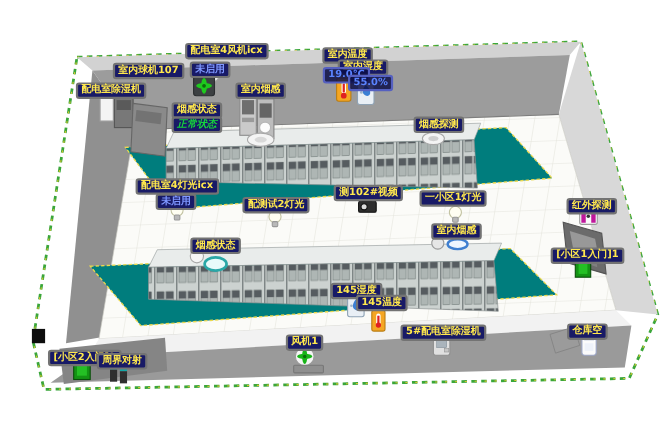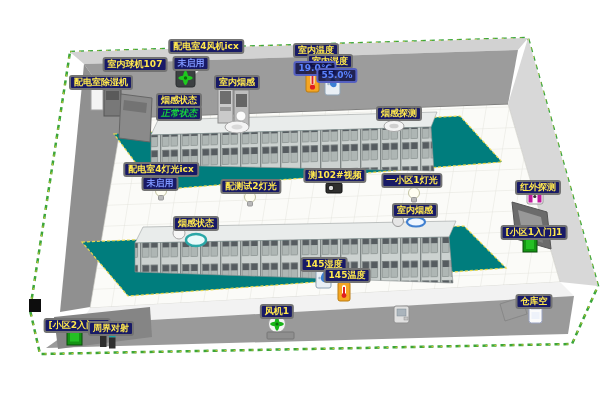--- a/index.html
+++ b/index.html
@@ -232,20 +232,21 @@
 <div class="lbl" style="left:399px;top:106px">烟感探测</div>
 <div class="lbl" style="left:161px;top:162px">配电室4灯光icx</div>
 <div class="lbl blue" style="left:160px;top:176px">未启用</div>
 <div class="lbl" style="left:251px;top:179px">配测试2灯光</div>
 <div class="lbl" style="left:335px;top:168px">测102#视频</div>
 <div class="lbl" style="left:412px;top:173px">一小区1灯光</div>
 <div class="lbl" style="left:415px;top:203px">室内烟感</div>
 <div class="lbl" style="left:196px;top:216px">烟感状态</div>
 <div class="lbl" style="left:324px;top:257px">145湿度</div>
 <div class="lbl" style="left:347px;top:268px">145温度</div>
+<div class="lbl" style="left:403px;top:295px">5#配电室除湿机</div>
 <div class="lbl" style="left:277px;top:304px">风机1</div>
 <div class="lbl" style="left:538px;top:180px">红外探测</div>
 <div class="lbl" style="left:534px;top:225px">[小区1入门]1</div>
 <div class="lbl" style="left:534px;top:294px">仓库空</div>
 <div class="lbl" style="left:77px;top:318px">[小区2入门]2</div>
 <div class="lbl" style="left:111px;top:321px">周界对射</div>
 
 </div>
 
 </body></html>

